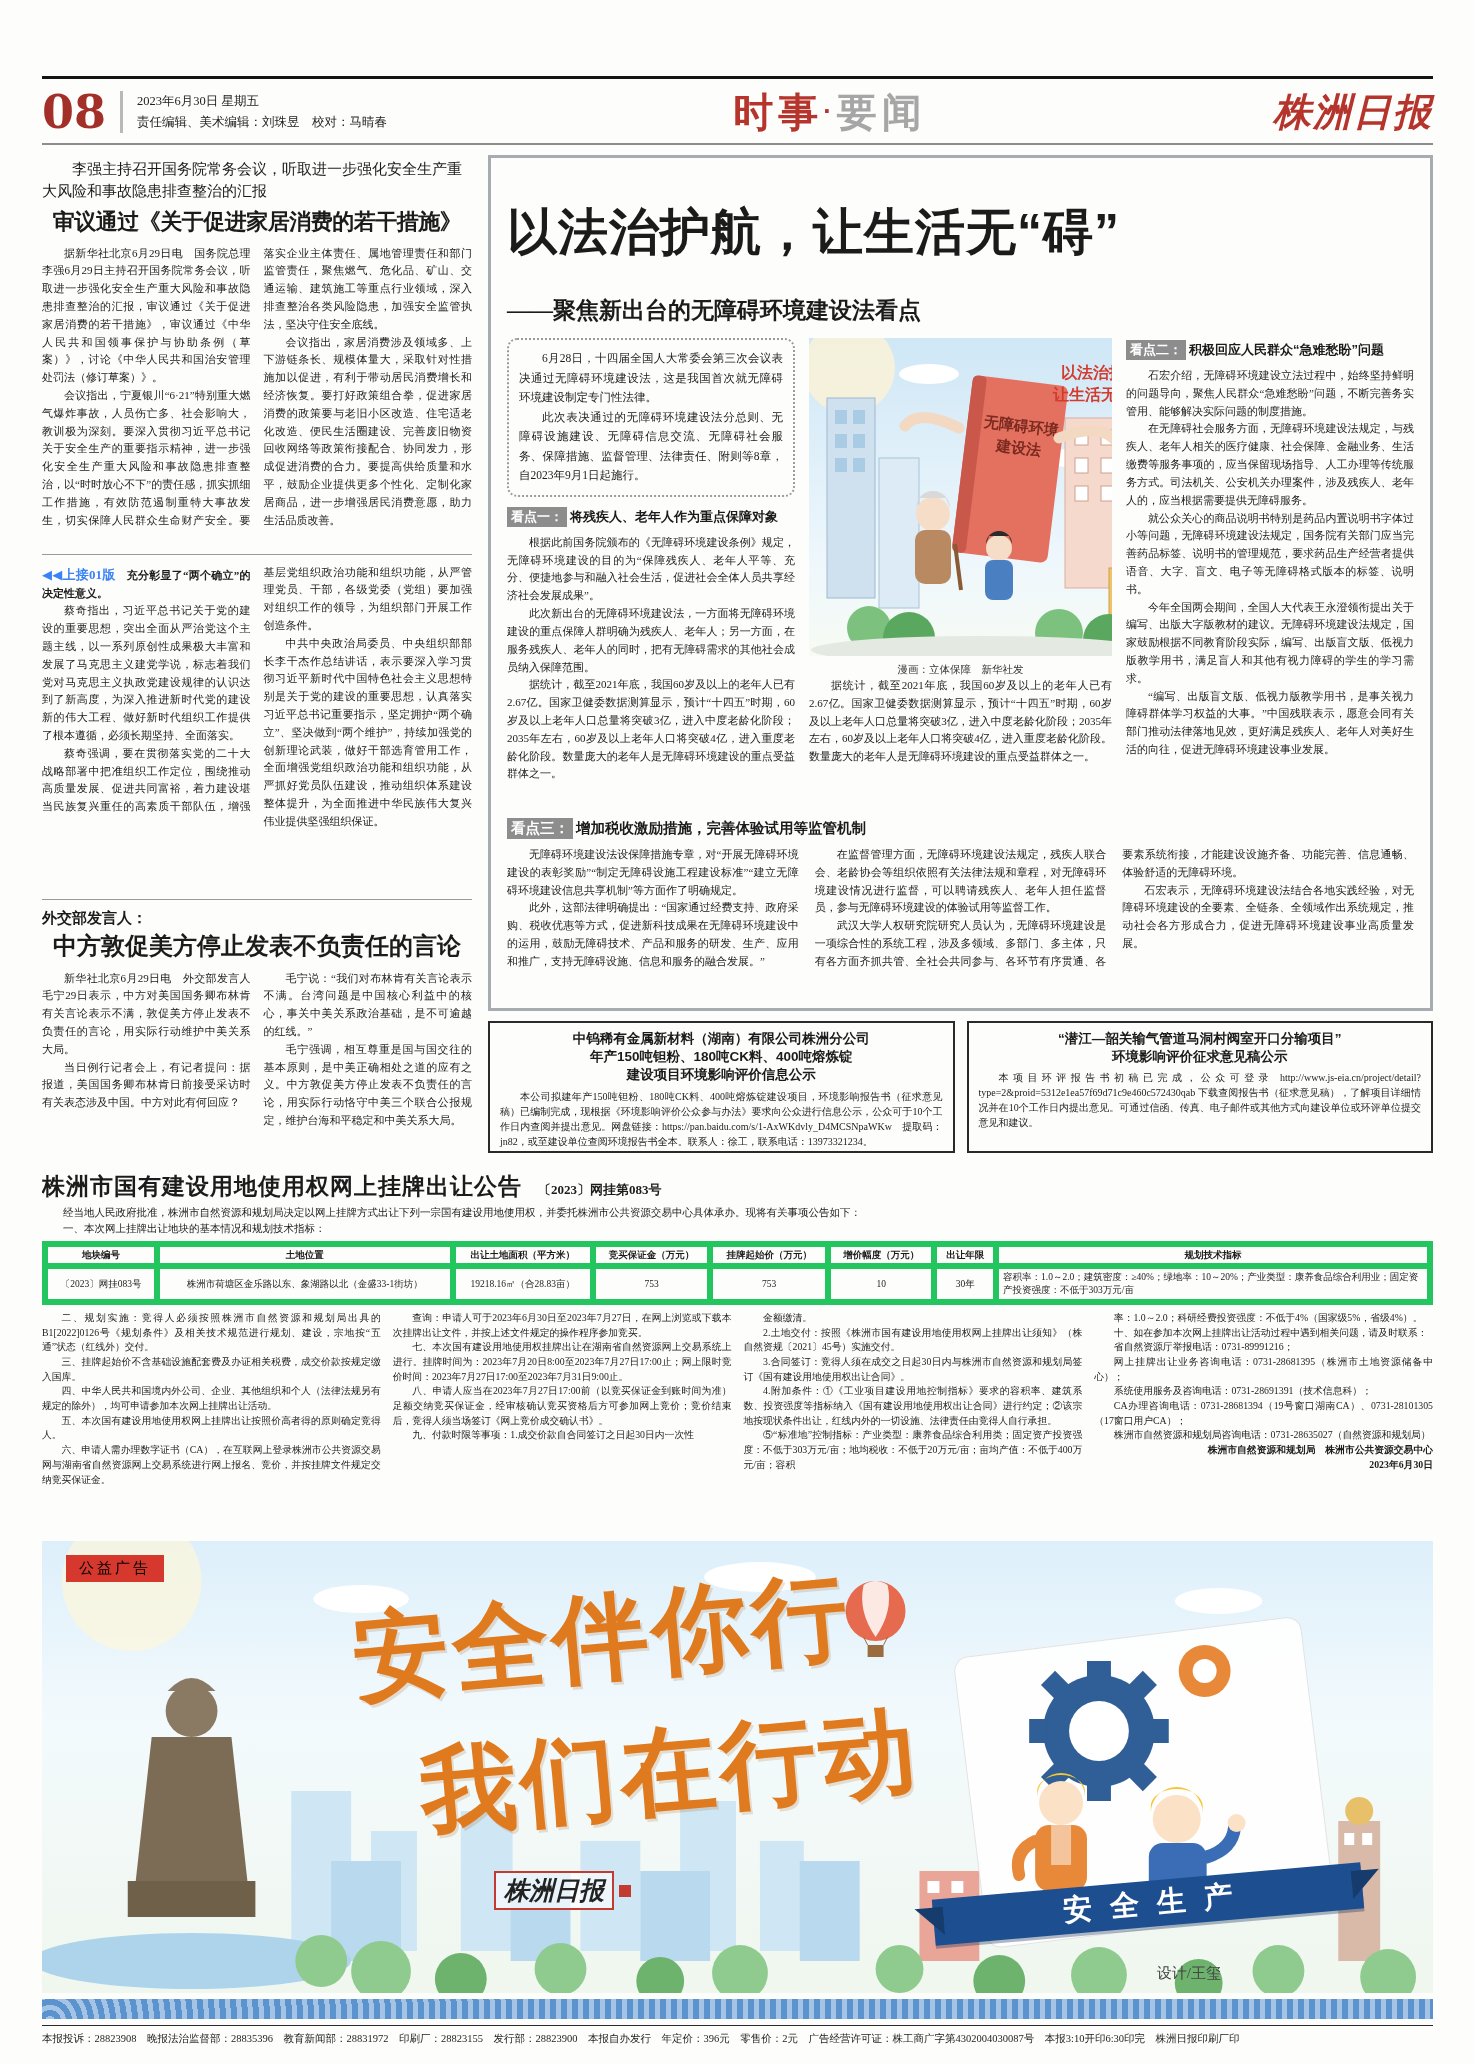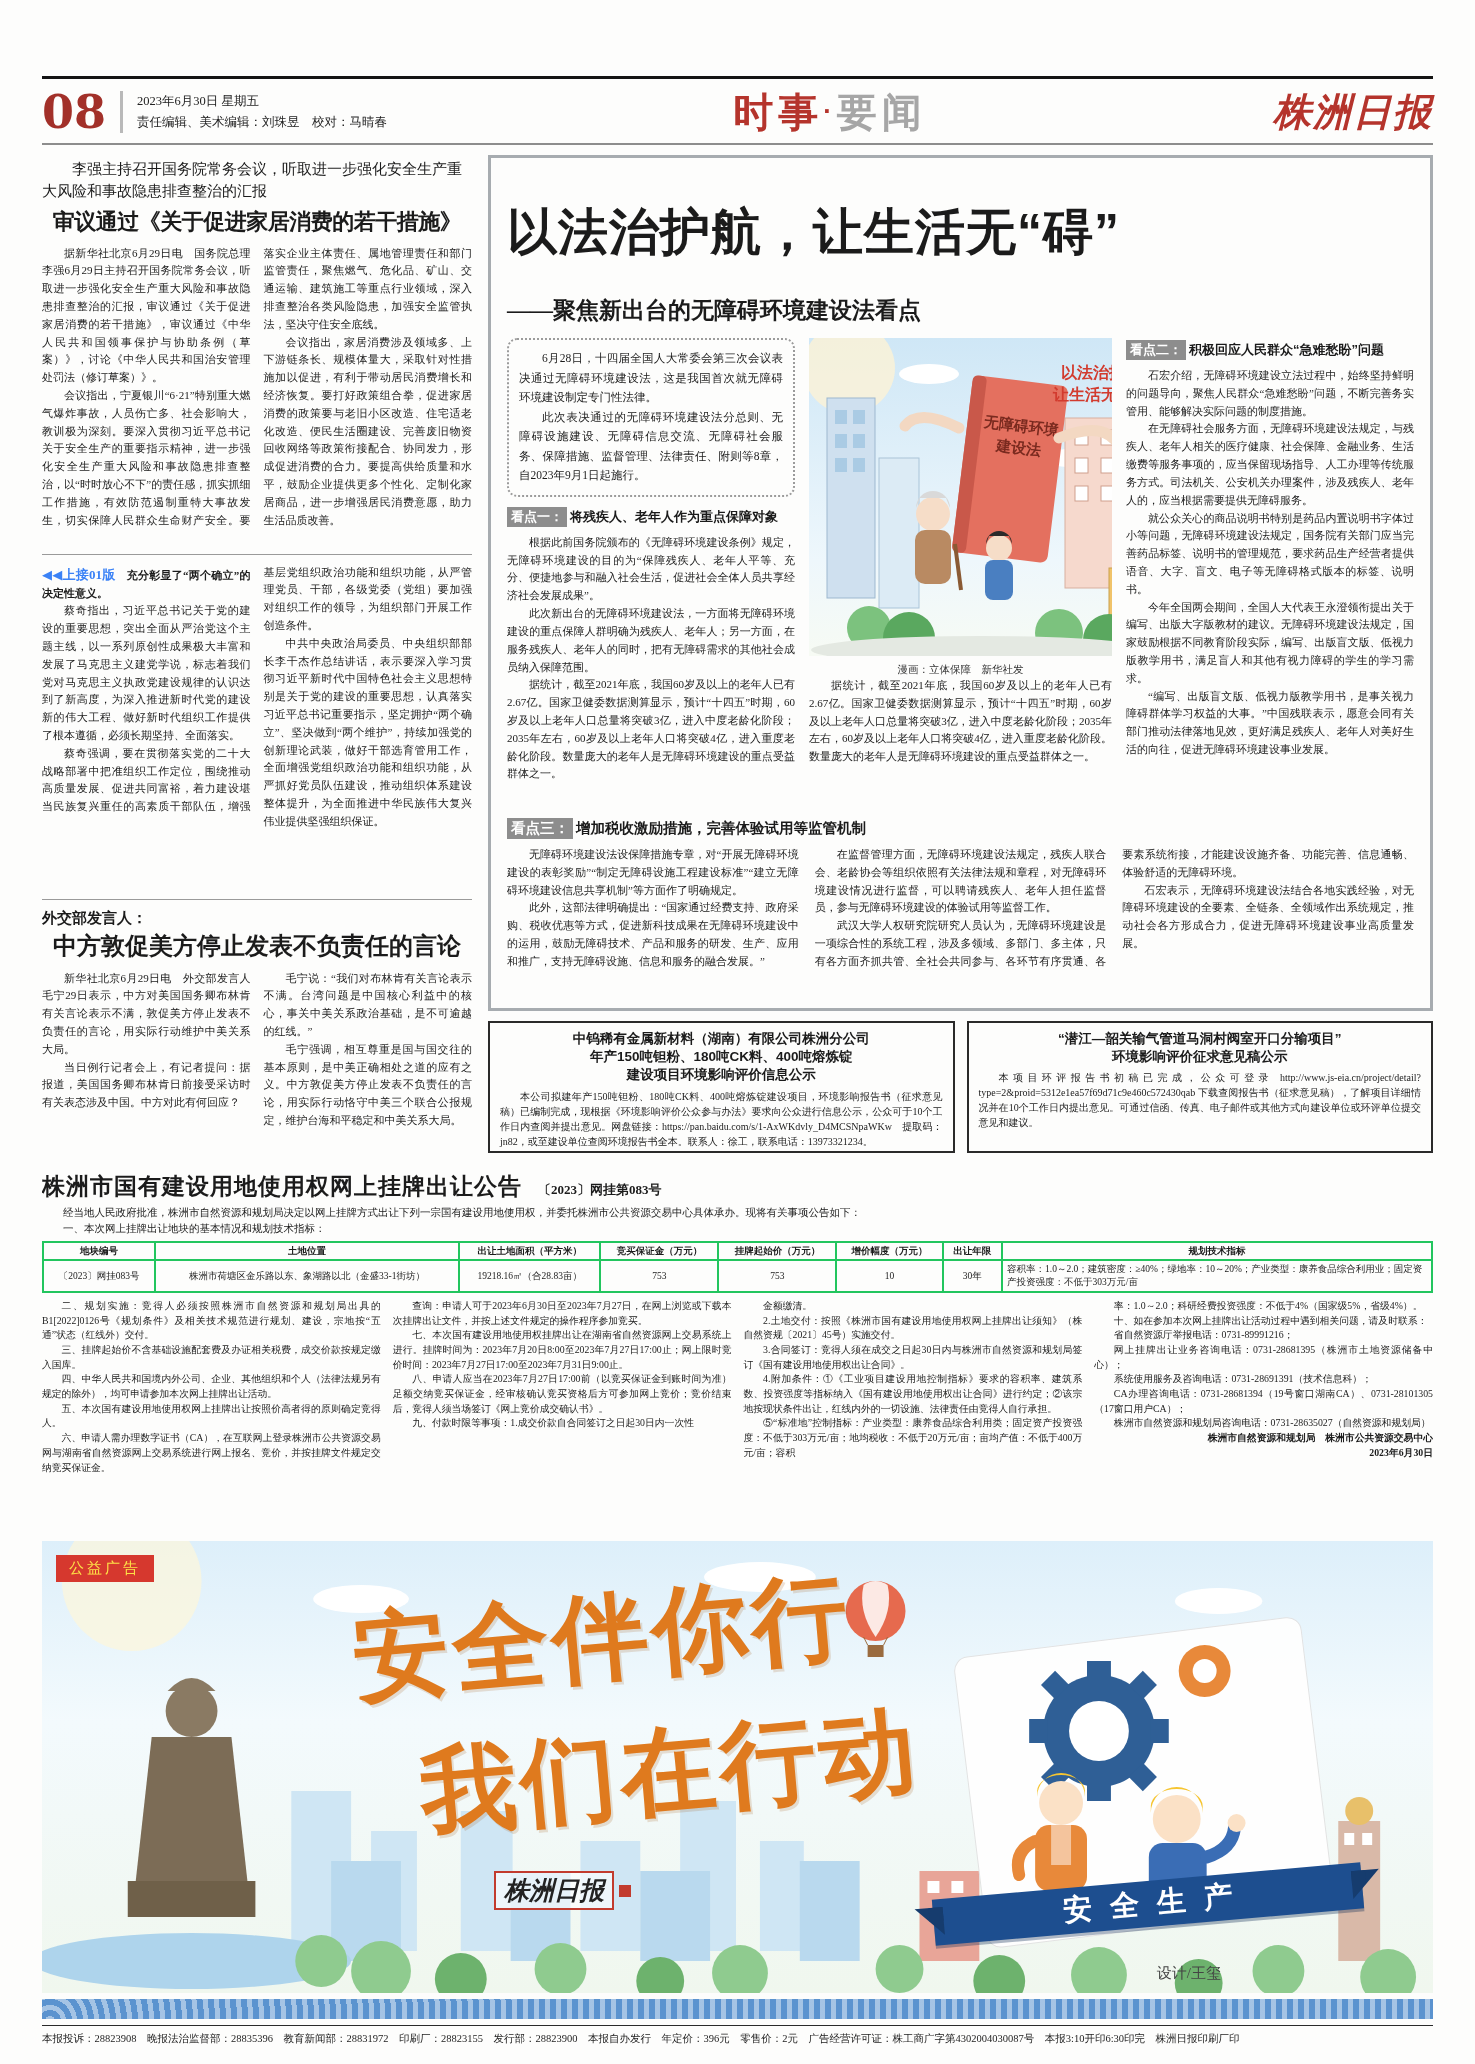--- a/index.html
+++ b/index.html
@@ -57,31 +57,31 @@
   .ad-title{font-size:13.5px;font-weight:bold;text-align:center;line-height:1.35;
             font-family:"Liberation Sans","DejaVu Sans",sans-serif;margin-bottom:4px;}
   .ad-body{font-size:10px;line-height:1.5;text-align:justify;}
   
   .auction{margin:8px 42px 0;height:362px;overflow:hidden;}
   .auc-titlerow{display:flex;align-items:baseline;gap:16px;}
   .auc-title{font-size:23px;font-weight:bold;letter-spacing:1px;}
   .auc-no{font-size:13px;font-weight:bold;}
   .auc-intro{font-size:10.5px;line-height:1.5;margin-top:3px;text-align:justify;}
   .auc-table{border-collapse:collapse;width:100%;margin-top:4px;font-size:9.5px;line-height:1.35;}
-  .auc-table th,.auc-table td{border:2px solid #22c55e;padding:2px 4px;text-align:center;}
+  .auc-table th,.auc-table td{border:6px solid #22c55e;padding:2px 4px;text-align:center;}
   .auc-table td.plan{text-align:left;width:420px;}
   .auc-cols{display:flex;gap:12px;margin-top:6px;height:188px;overflow:hidden;}
   .auc-col{flex:1;font-size:9.8px;line-height:1.5;text-align:justify;min-width:0;}
   .auc-col p{text-indent:2em;}
   .auc-sign{text-align:right;font-weight:bold;text-indent:0;}
   
   .psa{position:relative;margin:8px 42px 0;height:452px;overflow:hidden;
        background:linear-gradient(180deg,#ddeffa 0%,#f3fafd 40%,#f0f7ee 100%);}
   .psa-bg{position:absolute;inset:0;width:100%;height:100%;}
-  .psa-tag{position:absolute;top:14px;left:14px;background:#d6382e;color:#fde047;font-size:15px;
+  .psa-tag{position:absolute;top:14px;left:24px;background:#d6382e;color:#000000;font-size:15px;
            letter-spacing:3px;padding:4px 13px;font-family:"Liberation Sans",sans-serif;}
   .callig{position:absolute;font-weight:bold;color:#df7a1e;font-family:"DejaVu Serif",serif;
           font-size:96px;line-height:1;transform:rotate(-5deg);text-shadow:2px 3px 0 rgba(160,90,20,.18);
           letter-spacing:4px;white-space:nowrap;}
   .callig.l1{left:310px;top:48px;}
   .callig.l2{left:378px;top:182px;}
   .stamp{position:absolute;left:452px;top:330px;display:flex;align-items:center;gap:5px;}
   .stamp-text{font-size:25px;font-weight:bold;font-style:italic;color:#222;border:2px solid #c23b2e;
               padding:1px 8px;font-family:"DejaVu Serif",serif;background:rgba(255,255,255,.65);}
   .stamp-seal{width:12px;height:12px;background:#c23b2e;}

